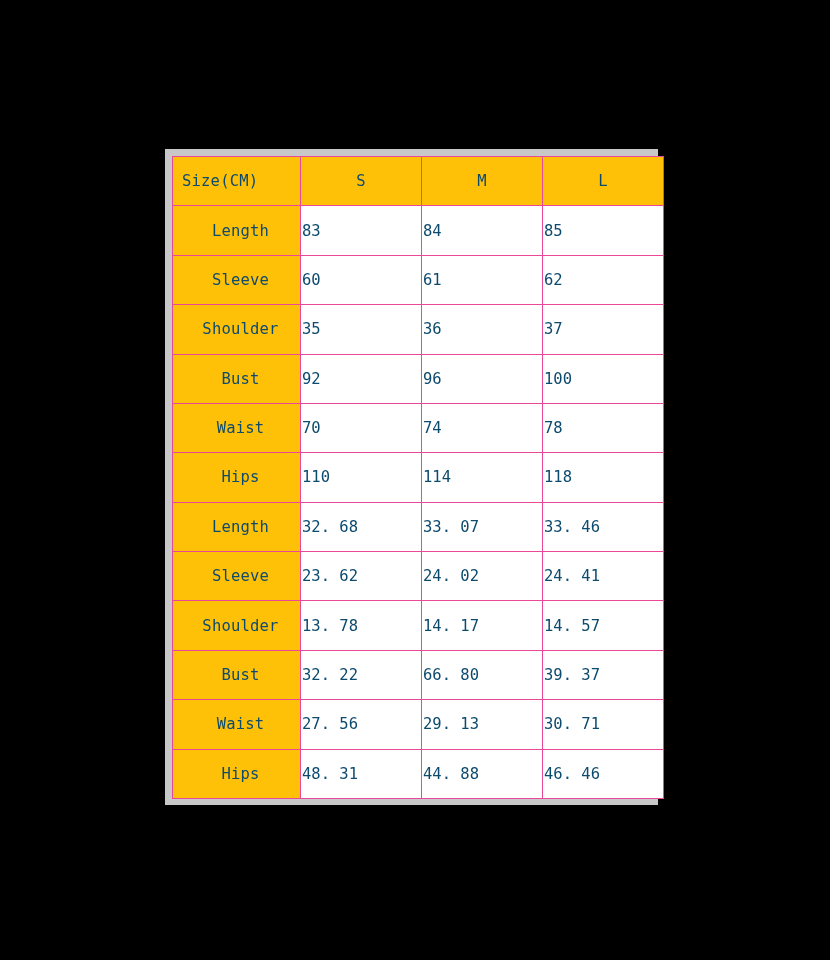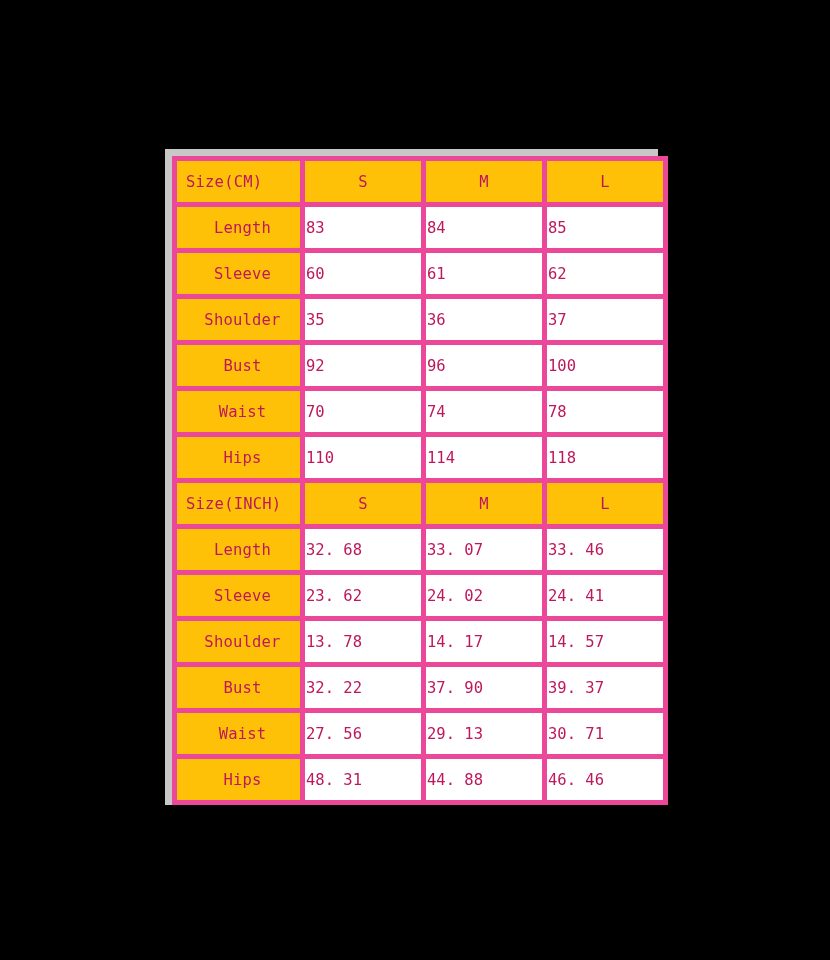--- a/index.html
+++ b/index.html
@@ -33,24 +33,24 @@
   #size-chart-table {
     border-collapse: collapse;
     table-layout: fixed;
     width: 100%;
     height: 100%;
     background: #ffffff;
     border: 1px solid #000000;
   }
 
   #size-chart-table td {
-    border: 5px solid #ec4899;
+    border: 1px solid #ec4899;
     font-family: "DejaVu Sans Mono", "Liberation Mono", monospace;
     font-size: 15.5px;
-    color: #be185d;
+    color: #0c4a6e;
     height: 46px;
     box-sizing: border-box;
     white-space: nowrap;
     overflow: hidden;
   }
 
   
   .col-label  { width: 128px; }
   .col-size   { width: 121px; }
 
@@ -133,26 +133,20 @@
           <td class="value-cell">78</td>
         </tr>
 
         <tr>
           <td class="label-cell">Hips</td>
           <td class="value-cell">110</td>
           <td class="value-cell">114</td>
           <td class="value-cell">118</td>
         </tr>
 
-        <tr class="header-row">
-          <td class="label-cell">Size(INCH)</td>
-          <td class="value-cell">S</td>
-          <td class="value-cell">M</td>
-          <td class="value-cell">L</td>
-        </tr>
 
         <tr>
           <td class="label-cell">Length</td>
           <td class="value-cell">32. 68</td>
           <td class="value-cell">33. 07</td>
           <td class="value-cell">33. 46</td>
         </tr>
 
         <tr>
           <td class="label-cell">Sleeve</td>
@@ -164,21 +158,21 @@
         <tr>
           <td class="label-cell">Shoulder</td>
           <td class="value-cell">13. 78</td>
           <td class="value-cell">14. 17</td>
           <td class="value-cell">14. 57</td>
         </tr>
 
         <tr>
           <td class="label-cell">Bust</td>
           <td class="value-cell">32. 22</td>
-          <td class="value-cell">37. 90</td>
+          <td class="value-cell">66. 80</td>
           <td class="value-cell">39. 37</td>
         </tr>
 
         <tr>
           <td class="label-cell">Waist</td>
           <td class="value-cell">27. 56</td>
           <td class="value-cell">29. 13</td>
           <td class="value-cell">30. 71</td>
         </tr>
 

